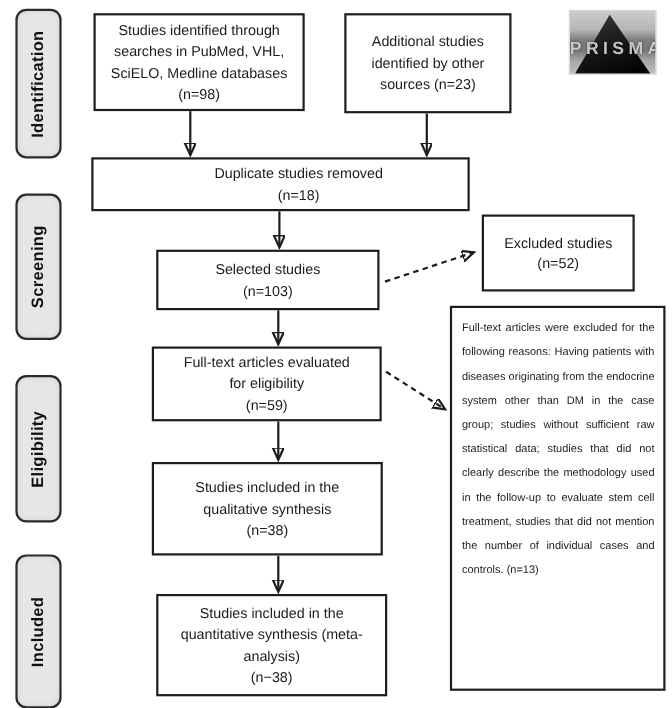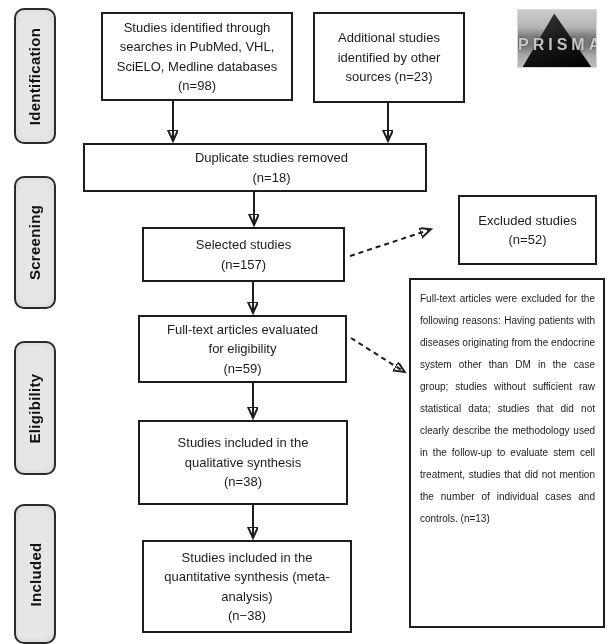--- a/index.html
+++ b/index.html
@@ -96,36 +96,36 @@
   <div class="stage" style="left:14px;top:176px;width:38px;height:129px;">
     <span>Screening</span>
   </div>
   <div class="stage" style="left:14px;top:341px;width:38px;height:130px;">
     <span>Eligibility</span>
   </div>
   <div class="stage" style="left:14px;top:504px;width:38px;height:136px;">
     <span>Included</span>
   </div>
 
-  <div class="fbox" style="left:85px;top:12px;width:192px;height:89px;margin-left:16px;">Studies identified through
+  <div class="fbox" style="left:85px;top:12px;width:192px;height:89px;">Studies identified through
 searches in PubMed, VHL,
 SciELO, Medline databases
 (n=98)</div>
 
   <div class="fbox" style="left:313px;top:12px;width:152px;height:91px;">Additional studies
 identified by other
 sources (n=23)</div>
 
   <div class="fbox" style="left:83px;top:143px;width:344px;height:49px;padding-left:39px;">Duplicate studies removed
 (n=18)</div>
 
   <div class="fbox" style="left:142px;top:227px;width:203px;height:55px;">Selected studies
-(n=157)</div>
+(n=103)</div>
 
-  <div class="fbox" style="left:438px;top:195px;width:139px;height:70px;margin-left:20px;">Excluded studies
+  <div class="fbox" style="left:438px;top:195px;width:139px;height:70px;">Excluded studies
 (n=52)</div>
 
   <div class="fbox" style="left:138px;top:315px;width:209px;height:68px;">Full-text articles evaluated
 for eligibility
 (n=59)</div>
 
   <div class="fbox big" style="left:409px;top:278px;width:196px;height:350px;">Full-text articles were excluded for the following reasons: Having patients with diseases originating from the endocrine system other than DM in the case group; studies without sufficient raw statistical data; studies that did not clearly describe the methodology used in the follow-up to evaluate stem cell treatment, studies that did not mention the number of individual cases and controls. (n=13)</div>
 
   <div class="fbox" style="left:138px;top:420px;width:210px;height:85px;">Studies included in the
 qualitative synthesis

